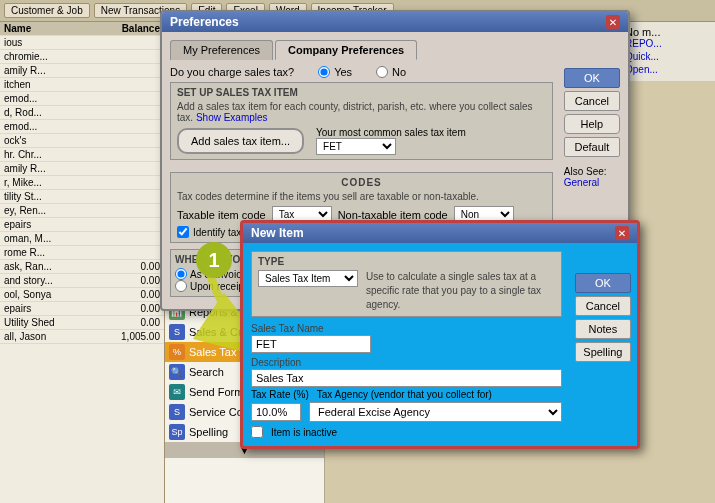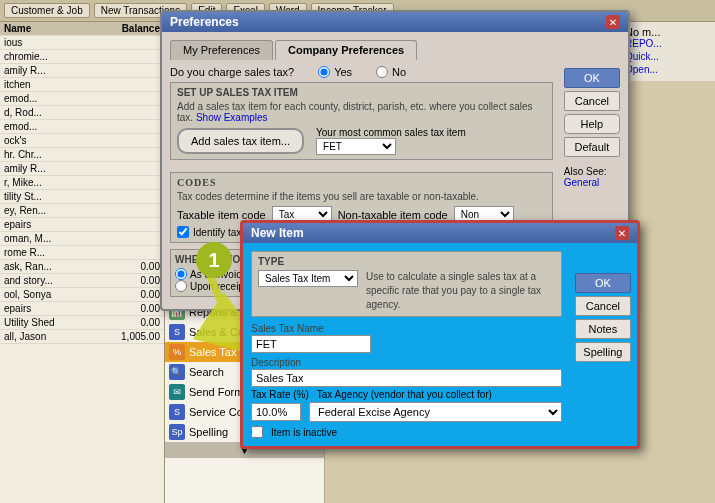--- a/index.html
+++ b/index.html
@@ -41,21 +41,21 @@
     .section-box { border: 1px solid #909090; background: #ccc8bc; padding: 4px 6px; margin-bottom: 12px; }
     .section-title { font-size: 10px; font-weight: bold; color: #404040; margin-bottom: 3px; }
     .section-desc { font-size: 10px; color: #404040; margin-bottom: 4px; }
     .show-examples { color: #0000cc; font-size: 10px; cursor: pointer; }
 
     .add-tax-btn { background: #e8e4dc; border: 2px solid #909090; padding: 5px 12px; font-size: 11px; cursor: pointer; display: inline-block; border-radius: 10px; }
     .tax-dropdown { font-size: 10px; padding: 1px 2px; border: 1px solid #909090; background: white; min-width: 60px; }
 
     
     .codes-section { border: 1px solid #909090; background: #ccc8bc; padding: 4px 6px; margin-bottom: 6px; }
-    .codes-title { font-size: 10px; font-weight: bold; text-align: left; color: #404040; margin-bottom: 3px; letter-spacing: 1px; font-family: Liberation Serif, serif; }
+    .codes-title { font-size: 10px; font-weight: bold; text-align: center; color: #404040; margin-bottom: 3px; letter-spacing: 1px; }
     .codes-desc { font-size: 10px; color: #404040; margin-bottom: 4px; }
     .codes-row { display: flex; align-items: center; gap: 6px; margin-bottom: 3px; }
     .checkbox-row { display: flex; align-items: center; gap: 4px; font-size: 10px; }
 
     
     .owe-section { display: flex; gap: 8px; margin-bottom: 4px; }
     .owe-box { flex: 1; border: 1px solid #909090; background: #ccc8bc; padding: 4px; }
     .owe-title { font-size: 10px; font-weight: bold; color: #404040; margin-bottom: 3px; }
     .owe-radio { font-size: 10px; display: flex; align-items: center; gap: 3px; }
 

